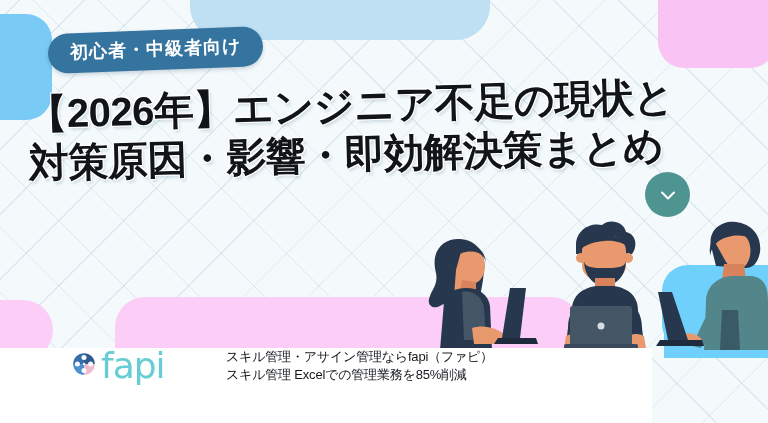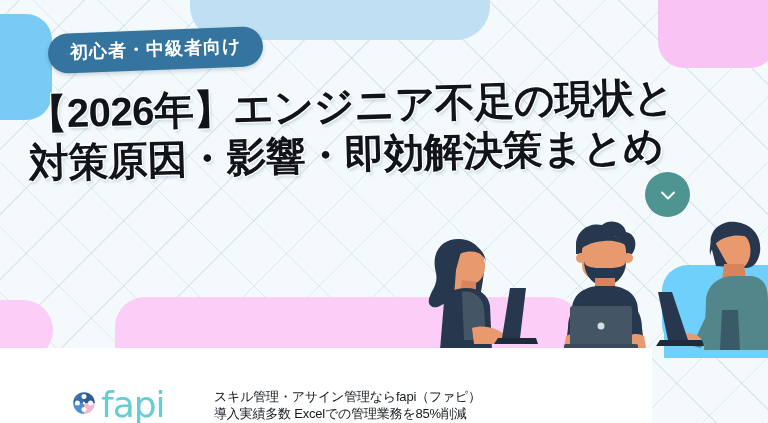--- a/index.html
+++ b/index.html
@@ -90,21 +90,21 @@
     display:flex; align-items:center; justify-content:center;
   }
 
   
   #illustration { position:absolute; left:400px; top:210px; width:368px; height:140px; }
 
   
   #footer {
     position:absolute; left:0; bottom:0; width:652px; height:75px;
     background:#ffffff;
-    display:flex; align-items:flex-end;
+    display:flex; align-items:flex-start;gap:12px;
   }
   #logo-block {
     display:flex; align-items:center; gap:5px;
     margin-left:72px; width:128px;
   }
   #logo-word {
     font-family:"DejaVu Sans", sans-serif;
     font-size:36px; font-weight:normal;
     color:#66cdd4; letter-spacing:-1px; line-height:1;
   }
@@ -250,17 +250,17 @@
           <circle cx="31" cy="20" r="4.2" fill="#f7fbff"></circle>
           <circle cx="20" cy="31" r="4.2" fill="#f7fbff"></circle>
           <circle cx="9" cy="20" r="4.2" fill="#f7fbff"></circle>
           <rect x="17.6" y="4" width="4.8" height="32" fill="#f7fbff" opacity=".0"></rect>
         </svg>
       </span>
       <span id="logo-word">fapi</span>
     </div>
     <div id="footer-text">
       <span class="ft-line">スキル管理・アサイン管理ならfapi（ファピ）</span>
-      <span class="ft-line">導入実績多数 Excelでの管理業務を85%削減</span>
+      <span class="ft-line">スキル管理 Excelでの管理業務を85%削減</span>
     </div>
   </div>
 
 </div>
 
 </body></html>

